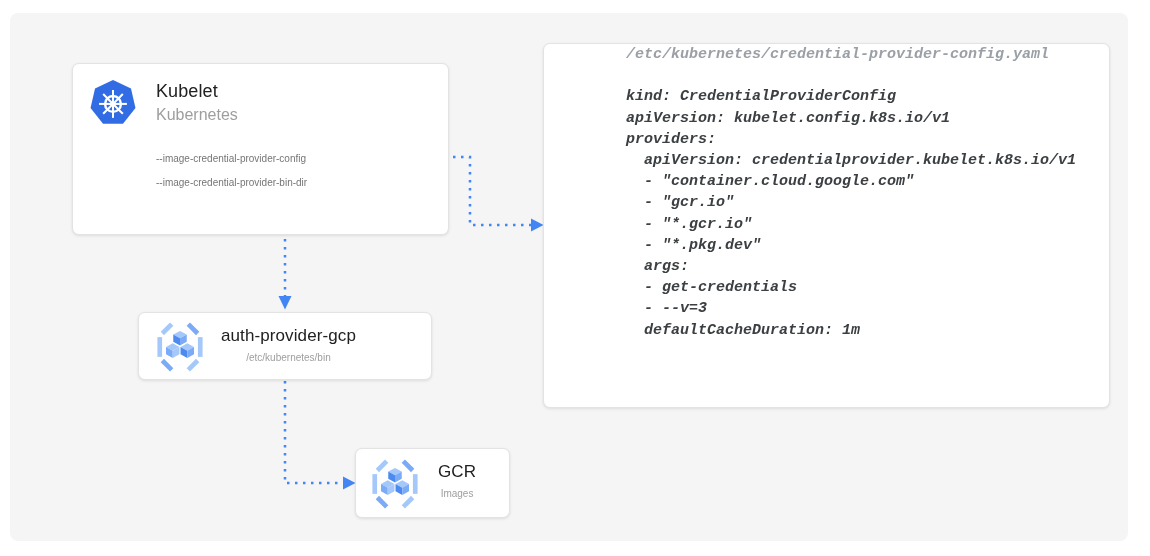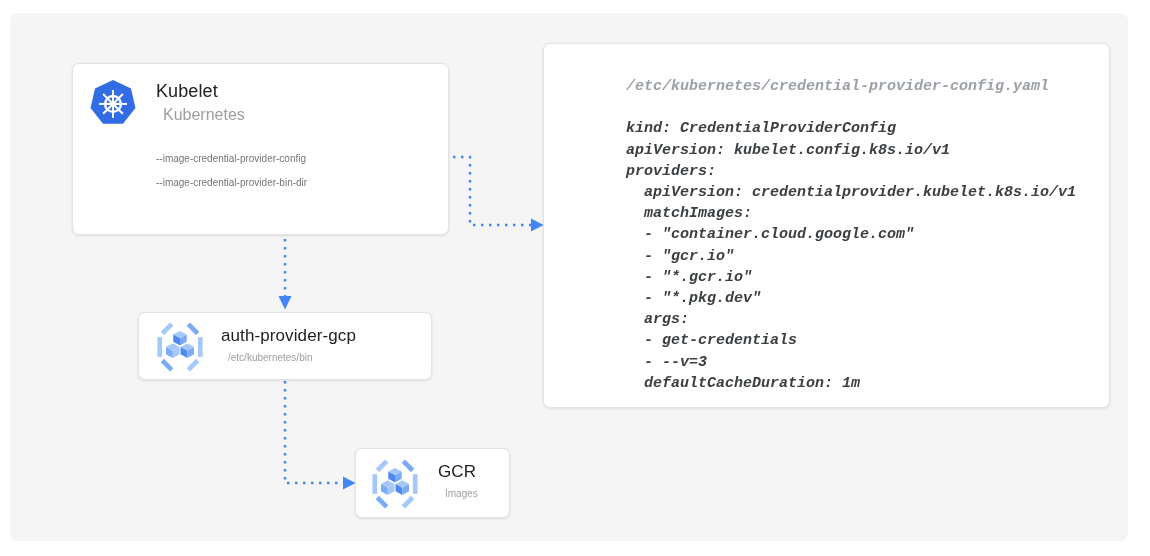--- a/index.html
+++ b/index.html
@@ -22,40 +22,39 @@
     position: absolute;
     background: #ffffff;
     border: 1px solid var(--card-border, #e3e3e3);
     border-radius: 7px;
     box-shadow: 0 1px 3px rgba(0,0,0,0.10);
     box-sizing: border-box;
   }
   .card.kubelet { left: 72px;  top: 63px;  width: 377px; height: 172px; }
   .card.auth    { left: 138px; top: 312px; width: 294px; height: 68px;  }
   .card.gcr     { left: 355px; top: 448px; width: 155px; height: 70px;  }
-  .card.code    { left: 543px; top: 43px;  width: 567px; height: 365px; padding: 32px 0 0 82px; }
+  .card.code    { left: 543px; top: 43px;  width: 567px; height: 365px; padding: 0 0 0 82px; }
 
   .node-icon { position: absolute; }
   .kubelet .node-icon { left: 16px; top: 14px; }
   .auth .node-icon    { left: 14px; top: 8px;  }
   .gcr .node-icon     { left: 12px; top: 9px;  }
 
   .node-text { position: absolute; left: 83px; top: 14px; }
-  .auth .node-text, .gcr .node-text { left: 82px; top: 11px; }
+  .auth .node-text, .gcr .node-text { left: 82px; top: 11px; text-align: center; }
 
   .title {
     font-size: 18px; line-height: 26px;
     color: var(--title-text, #212121);
     letter-spacing: 0.1px;
   }
   .auth .title, .gcr .title { font-size: 17px; line-height: 23px; }
   .subtitle {
     font-size: 16px; line-height: 22px;
     color: var(--muted-text, #9e9e9e);
-    margin-left: 7px;
   }
   .auth .subtitle, .gcr .subtitle { font-size: 10px; line-height: 21px; }
 
   .flags { position: absolute; left: 83px; top: 83px; }
   .flag {
     font-size: 10px; line-height: 24px;
     color: var(--flag-text, #757575);
     white-space: pre;
   }
 
@@ -178,21 +177,20 @@
     </div>
   </div>
 
   <div class="card code">
     <div class="code-line filename">/etc/kubernetes/credential-provider-config.yaml</div>
     <div class="code-line"></div>
     <div class="code-line">kind: CredentialProviderConfig</div>
     <div class="code-line">apiVersion: kubelet.config.k8s.io/v1</div>
     <div class="code-line">providers:</div>
     <div class="code-line">  apiVersion: credentialprovider.kubelet.k8s.io/v1</div>
-    <div class="code-line">  matchImages:</div>
     <div class="code-line">  - "container.cloud.google.com"</div>
     <div class="code-line">  - "gcr.io"</div>
     <div class="code-line">  - "*.gcr.io"</div>
     <div class="code-line">  - "*.pkg.dev"</div>
     <div class="code-line">  args:</div>
     <div class="code-line">  - get-credentials</div>
     <div class="code-line">  - --v=3</div>
     <div class="code-line">  defaultCacheDuration: 1m</div>
   </div>
 </div>

